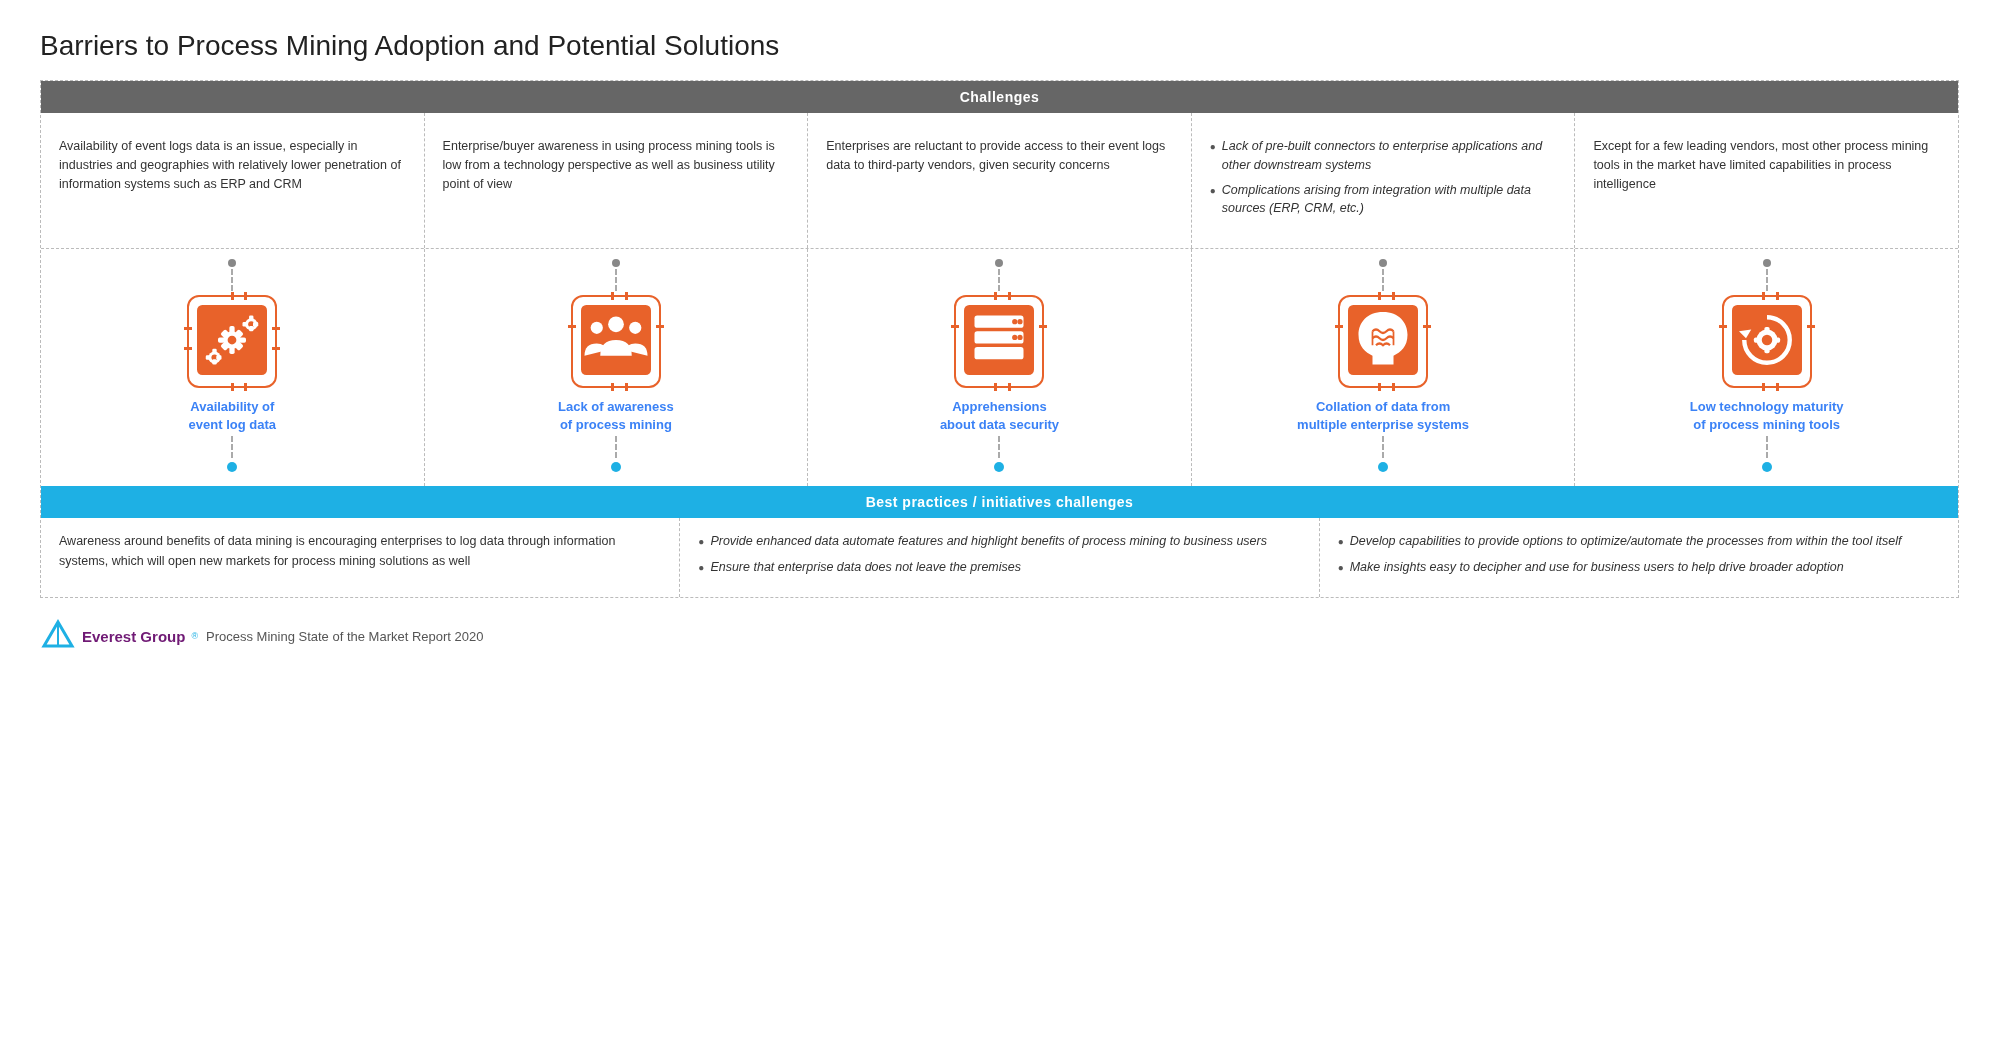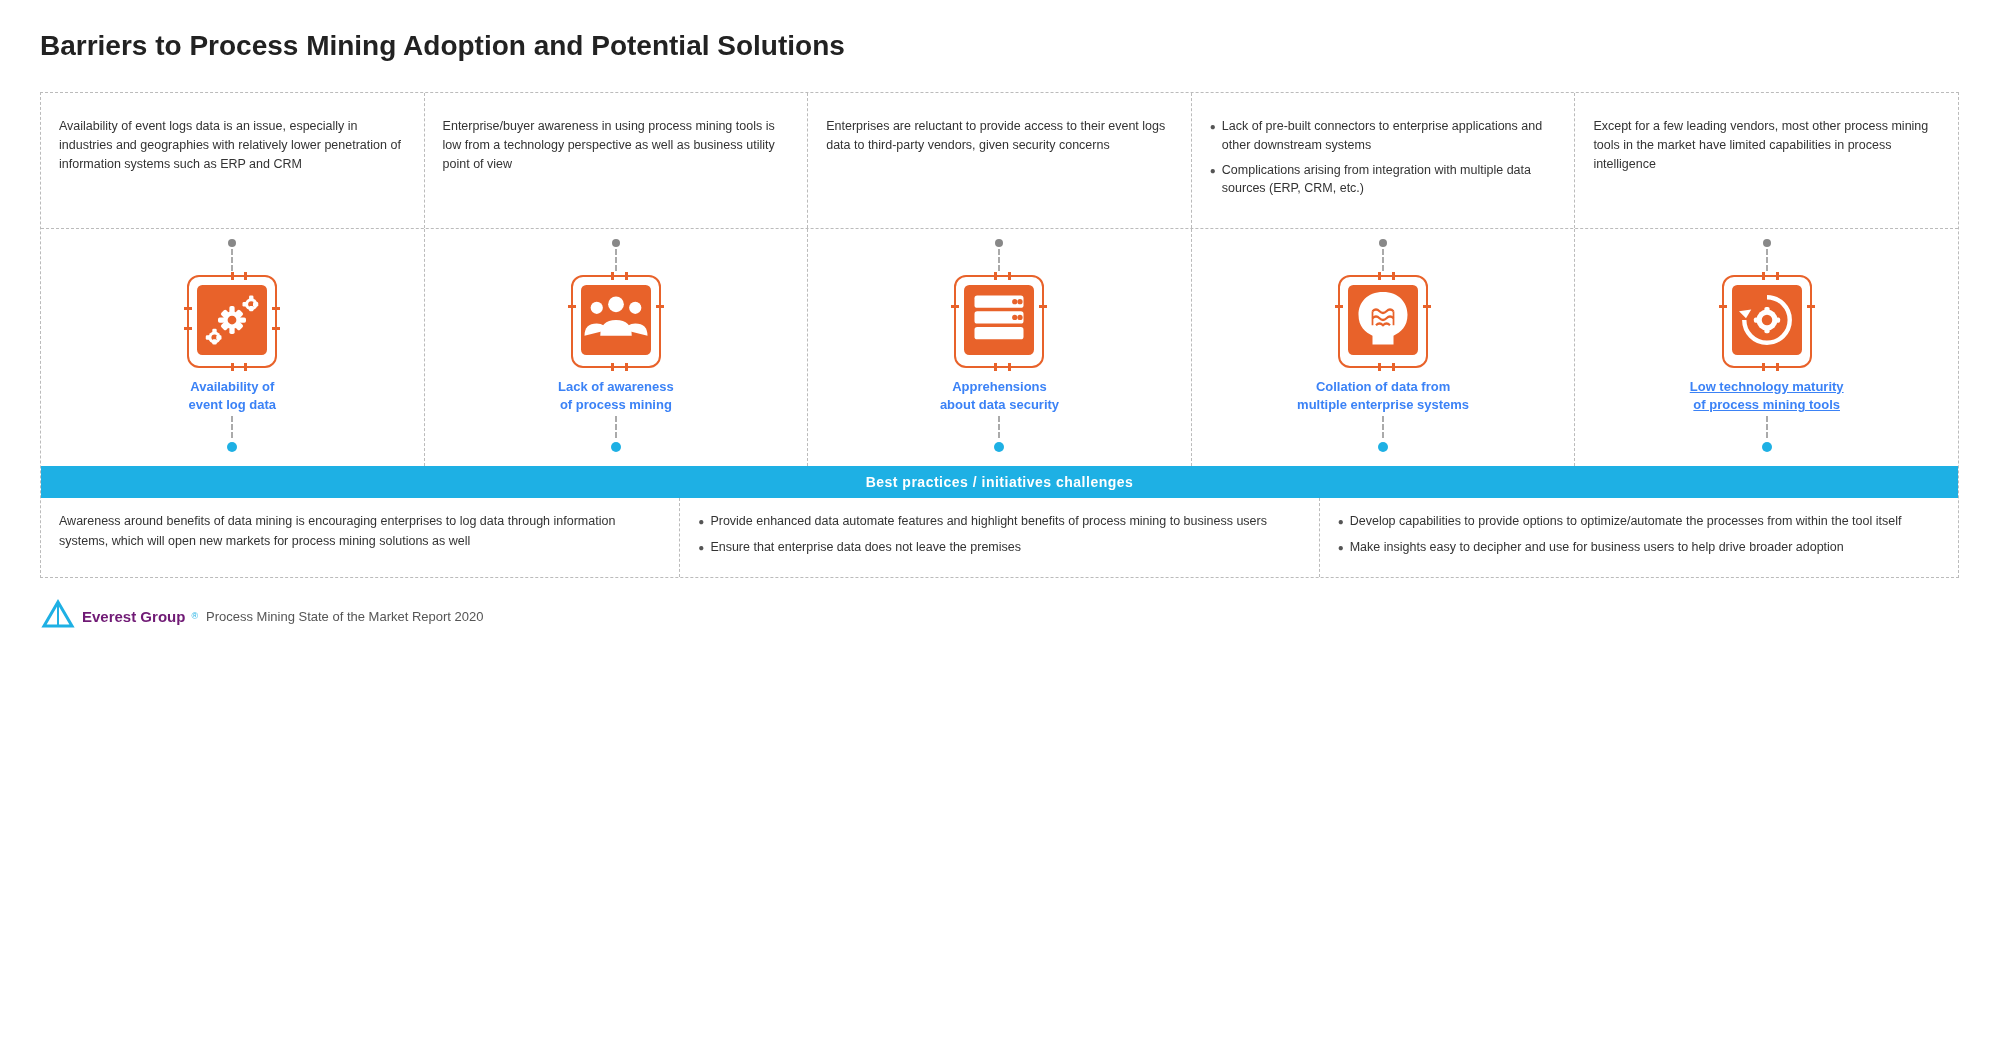--- a/index.html
+++ b/index.html
@@ -7,23 +7,23 @@
       background: #ffffff;
       font-family: 'Segoe UI', Arial, sans-serif;
       font-size: 13px;
       color: #333;
       padding: 30px 40px;
       width: 1999px;
       min-height: 1046px;
     }
     h1 {
       font-size: 28px;
-      font-weight: 700;
+      font-weight: 400;
       color: #222;
-      margin-bottom: 30px;
+      margin-bottom: 18px;
     }
     .main-container {
       border: 1.5px dashed #bbb;
       width: 100%;
     }
     
     .challenges-header {
       background: #666;
       color: #fff;
       text-align: center;
@@ -39,21 +39,21 @@
     }
     .challenge-cell {
       flex: 1;
       padding: 24px 18px;
       border-right: 1.5px dashed #bbb;
       font-size: 12.5px;
       line-height: 1.5;
       vertical-align: top;
     }
     .challenge-cell:last-child { border-right: none; }
-    .bullet { display: flex; align-items: flex-start; margin-bottom: 6px; }
+    .bullet { display: flex; align-items: flex-start; margin-bottom: 6px; font-style: italic; }
     .bullet::before { content: "●"; color: #555; margin-right: 6px; font-size: 10px; flex-shrink: 0; margin-top: 2px; }
 
     
     .icons-row {
       display: flex;
       position: relative;
     }
     .icon-cell {
       flex: 1;
       display: flex;
@@ -173,20 +173,21 @@
     .nub-left { width: 8px; height: 3px; left: -5px; }
     .nub-right { width: 8px; height: 3px; right: -5px; }
   </style>
 </head>
 <body>
 
 <h1>Barriers to Process Mining Adoption and Potential Solutions</h1>
 
 <div class="main-container">
 
+  <div class="challenges-header">Challenges</div>
 
   <div class="challenges-row">
 
     <div class="challenge-cell">
       <span>Availability of event logs data is an issue, especially in industries and geographies with relatively lower penetration of information systems such as ERP and CRM</span>
     </div>
 
     <div class="challenge-cell">
       <span>Enterprise/buyer awareness in using process mining tools is low from a technology perspective as well as business utility point of view</span>
     </div>
@@ -377,21 +378,21 @@
             <circle cx="40" cy="40" r="12" fill="white"></circle>
             <circle cx="40" cy="40" r="6" fill="#e8622a"></circle>
 
             <rect x="37" y="25" width="6" height="7" rx="2"></rect>
             <rect x="37" y="48" width="6" height="7" rx="2"></rect>
             <rect x="25" y="37" width="7" height="6" rx="2"></rect>
             <rect x="48" y="37" width="7" height="6" rx="2"></rect>
           </g>
         </svg>
       </div>
-      <div class="icon-label" style="white-space:pre-line;text-decoration:underline;">Low technology maturity
+      <div class="icon-label" style="white-space:pre-line;">Low technology maturity
 of process mining tools</div>
       <div class="connector-bottom"></div>
       <div class="connector-dot-bottom"></div>
     </div>
 
   </div>
 
   <div class="best-practices-header">Best practices / initiatives challenges</div>
 
   <div class="solutions-row">

